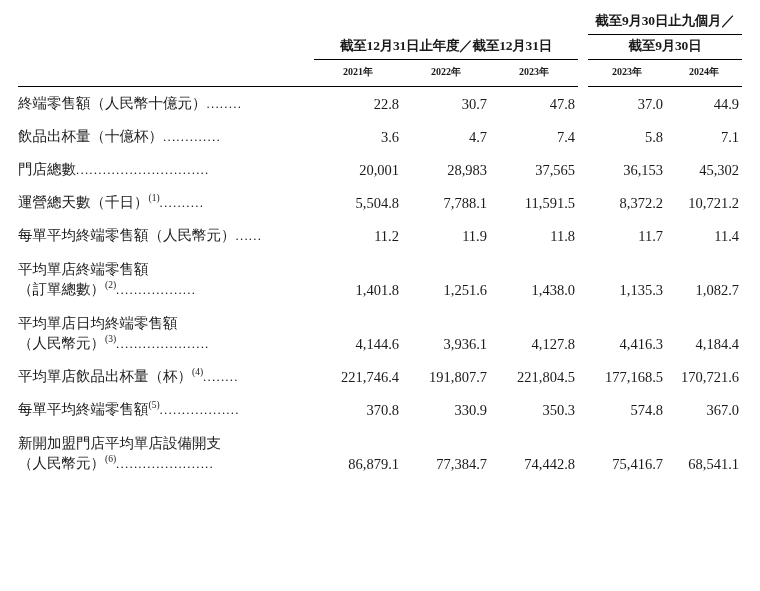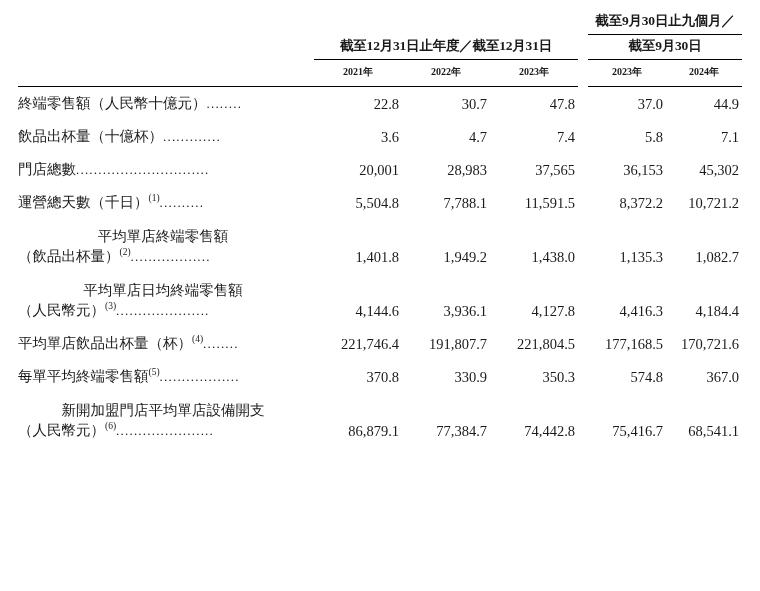--- a/index.html
+++ b/index.html
@@ -86,21 +86,20 @@
     padding-left: 26px;
   }
   sup {
     font-size: 9.5px;
     vertical-align: super;
     line-height: 0;
   }
   .twoline-top td {
     padding-bottom: 0;
     padding-top: 8px;
-    text-align: center;
   }
   .twoline-bot td {
     padding-top: 1px;
   }
 </style>
 </head>
 <body>
 
 <div class="page">
   <table class="fin">
@@ -187,35 +186,44 @@
       <tr>
         <td class="label"><span>運營總天數（千日）</span><sup>(1)</sup><span class="dots">..........</span></td>
         <td class="num">5,504.8</td>
         <td class="num">7,788.1</td>
         <td class="num">11,591.5</td>
         <td class="gapcol"></td>
         <td class="num">8,372.2</td>
         <td class="num">10,721.2</td>
       </tr>
 
+      <tr>
+        <td class="label"><span>每單平均終端零售額（人民幣元）</span><span class="dots">......</span></td>
+        <td class="num">11.2</td>
+        <td class="num">11.9</td>
+        <td class="num">11.8</td>
+        <td class="gapcol"></td>
+        <td class="num">11.7</td>
+        <td class="num">11.4</td>
+      </tr>
 
       <tr class="twoline-top">
         <td class="label"><span>平均單店終端零售額</span></td>
         <td class="num"></td>
         <td class="num"></td>
         <td class="num"></td>
         <td class="gapcol"></td>
         <td class="num"></td>
         <td class="num"></td>
       </tr>
 
       <tr class="twoline-bot">
-        <td class="label indent"><span>（飲品出杯量）</span><sup>(2)</sup><span class="dots">..................</span></td>
+        <td class="label indent"><span>（訂單總數）</span><sup>(2)</sup><span class="dots">..................</span></td>
         <td class="num">1,401.8</td>
-        <td class="num">1,949.2</td>
+        <td class="num">1,251.6</td>
         <td class="num">1,438.0</td>
         <td class="gapcol"></td>
         <td class="num">1,135.3</td>
         <td class="num">1,082.7</td>
       </tr>
 
       <tr class="twoline-top">
         <td class="label"><span>平均單店日均終端零售額</span></td>
         <td class="num"></td>
         <td class="num"></td>

